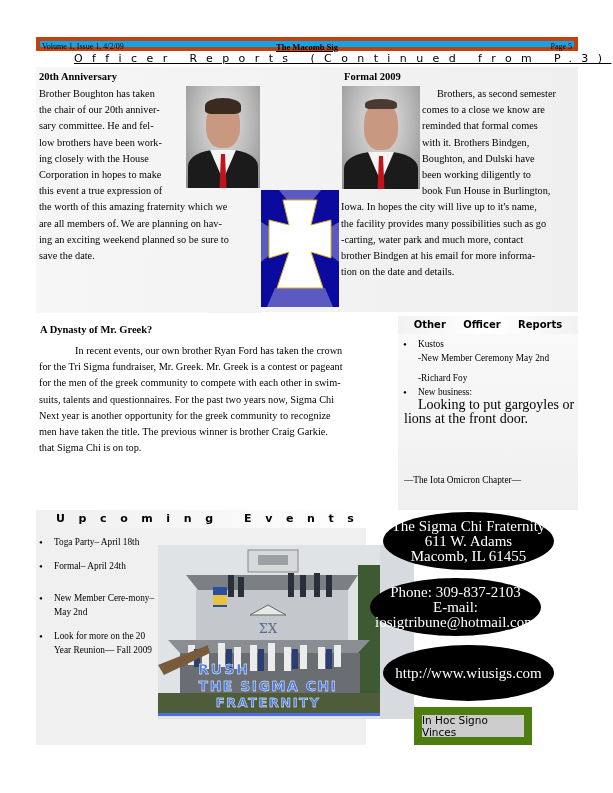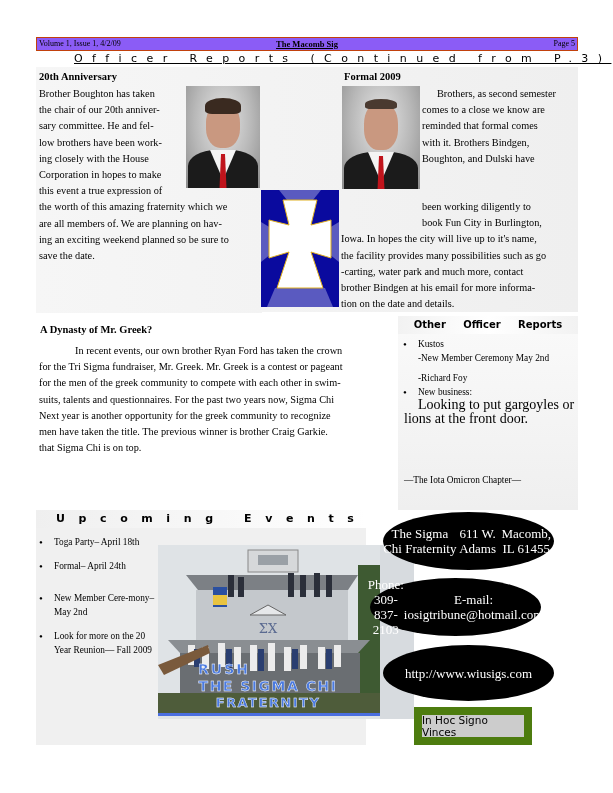--- a/index.html
+++ b/index.html
@@ -1,21 +1,21 @@
 <!DOCTYPE html>
 <html><head>
 <meta charset="utf-8">
 <style>
   * { box-sizing: border-box; margin: 0; padding: 0; }
   html, body { width: 613px; height: 793px; background: #ffffff; overflow: hidden; }
   body { position: relative; font-family: "Liberation Serif", "DejaVu Serif", serif; color: #000; }
 
   .header-bar {
     position: absolute; left: 36px; top: 37px; width: 542px; height: 14px;
-    border: 1px solid #c2410c; background: #8b5cf6;
+    border: 4px solid #c2410c; background: #0ea5e9;
     font-size: 8px; line-height: 12px;
   }
   .header-bar .left { position: absolute; left: 2px; top: 0; }
   .header-bar .center { position: absolute; left: 0; right: 0; top: 0; text-align: center; text-decoration: underline; font-weight: bold; font-size: 8.5px; }
   .header-bar .right { position: absolute; right: 2px; top: 0; }
 
   .section-title {
     position: absolute; left: 74px; top: 51px; width: 470px; height: 16px;
     font-family: "DejaVu Sans", sans-serif; font-size: 11px; letter-spacing: 9.4px;
     text-decoration: underline; white-space: nowrap; line-height: 16px;
@@ -54,22 +54,22 @@
     position: absolute; left: 36px; top: 510px; width: 330px; height: 18px;
     font-family: "DejaVu Sans", sans-serif; font-weight: bold; font-size: 11px;
     letter-spacing: 13.6px; line-height: 18px; padding-left: 20px; white-space: nowrap;
     background: linear-gradient(to right, #efefef, #ffffff);
   }
 
   .rush-photo { position: absolute; left: 158px; top: 545px; width: 256px; height: 174px; overflow: hidden; background: #d7dbdf; }
 
   .oval {
     position: absolute; background: #000; color: #fff; border-radius: 50%;
-    display: flex; flex-direction: row; align-items: center; justify-content: center;
-    font-size: 13px; line-height: 15px; text-align: center;
+    display: flex; flex-direction: column; align-items: center; justify-content: center;
+    font-size: 15px; line-height: 15px; text-align: center;
   }
 
   .motto {
     position: absolute; left: 414px; top: 707px; width: 118px; height: 38px;
     border: 8px solid #4d7c0f; background: #cccccc;
     font-family: "DejaVu Sans", sans-serif; font-size: 10.5px;
     display: flex; align-items: center; justify-content: center;
   }
 </style>
 </head>
@@ -116,22 +116,22 @@
   <div class="tie" style="left:34px; top:70px; width:10px; height:34px;"></div>
   <div class="head" style="left:22px; top:16px; width:34px; height:48px;"></div>
   <div class="hair" style="left:23px; top:13px; width:32px; height:10px; background:#4a3a30;"></div>
 </div>
 <div class="body-text" style="left:341px; top:86px; width:240px;">
   <div style="padding-left:96px;">Brothers, as second semester</div>
   <div style="padding-left:81px;">comes to a close we know are</div>
   <div style="padding-left:81px;">reminded that formal comes</div>
   <div style="padding-left:81px;">with it. Brothers Bindgen,</div>
   <div style="padding-left:81px;">Boughton, and Dulski have</div>
-  <div style="padding-left:81px;margin-top:32px;">been working diligently to</div>
-  <div style="padding-left:81px;">book Fun City in Burlington,</div>
+  <div style="padding-left:81px;">been working diligently to</div>
+  <div style="padding-left:81px;">book Fun House in Burlington,</div>
   <div>Iowa. In hopes the city will live up to it's name,</div>
   <div>the facility provides many possibilities such as go</div>
   <div>-carting, water park and much more, contact</div>
   <div>brother Bindgen at his email for more informa-</div>
   <div>tion on the date and details.</div>
 </div>
 
 <div class="cross-box">
   <svg width="78" height="117" viewBox="0 0 78 117">
     <rect width="78" height="117" fill="#0a0a9e"></rect>

